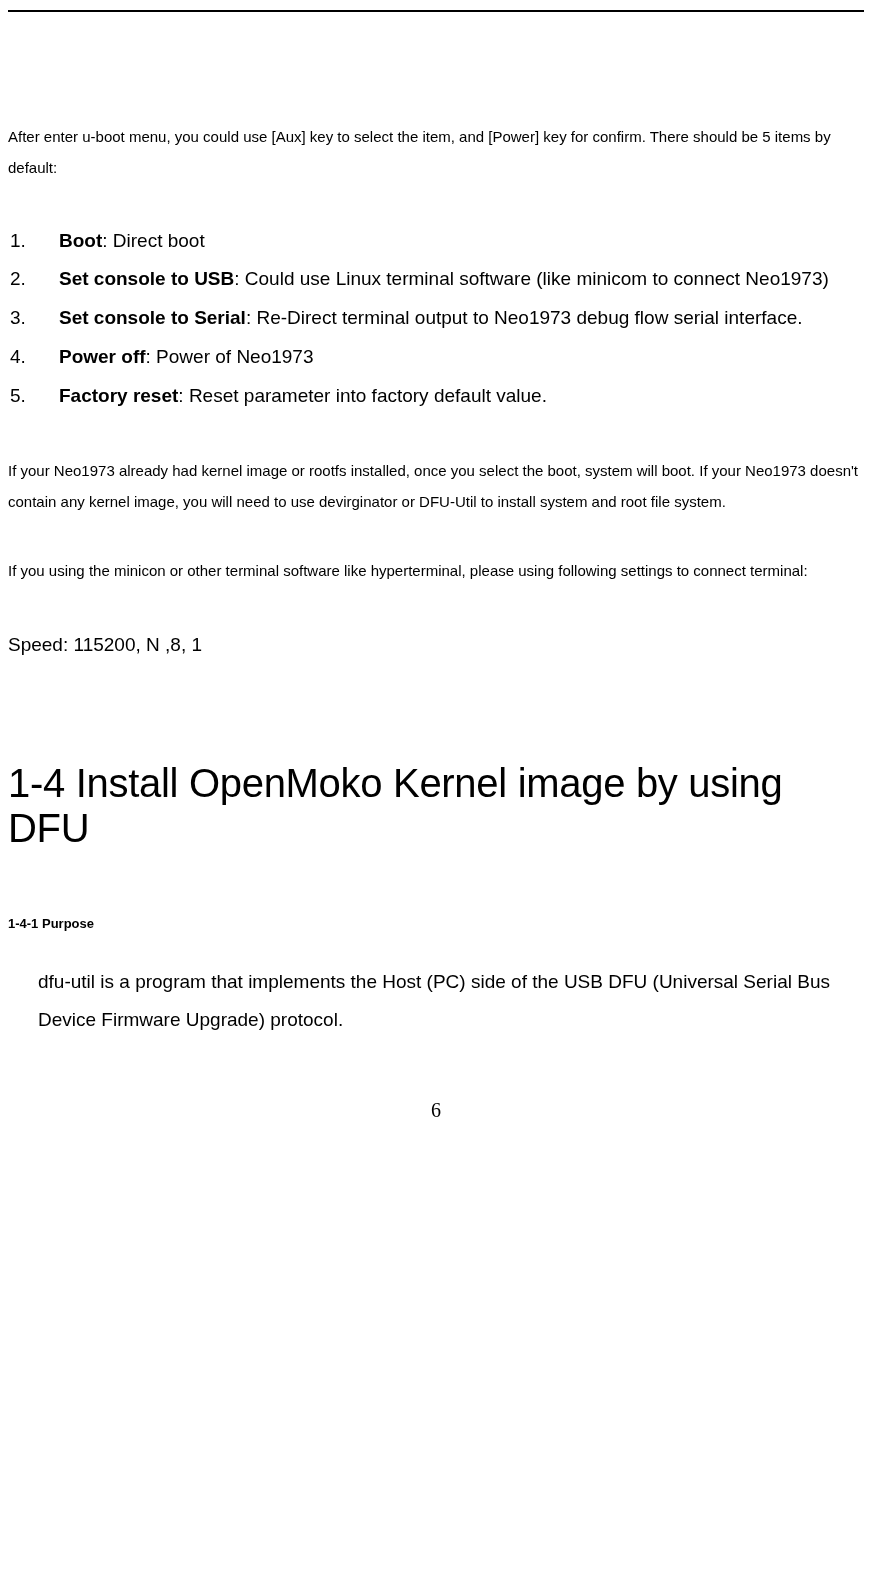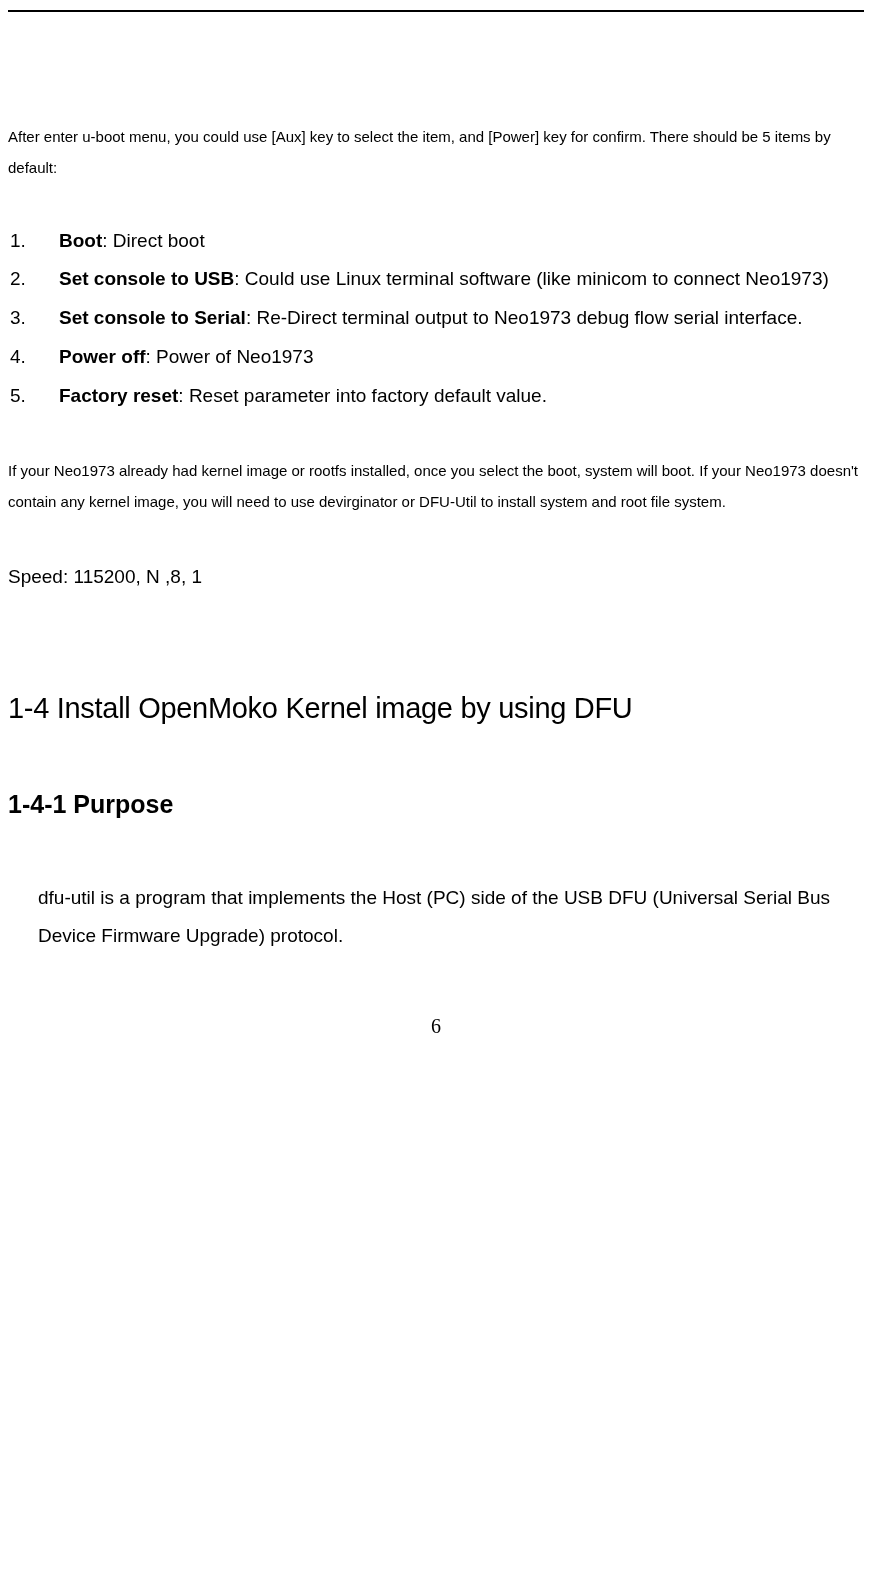--- a/index.html
+++ b/index.html
@@ -7,22 +7,22 @@
   .page { width: 872px; padding: 10px 8px 0 8px; }
   .header-link { text-align: right; font-family: "Times New Roman", Times, serif; font-style: italic; font-weight: bold; text-decoration: underline; font-size: 17px; margin-bottom: 10px; padding-right: 6px; }
   .hr { border: none; border-top: 2px solid #000; margin-bottom: 110px; }
   .para { font-size: 15px; line-height: 2.05; margin-bottom: 38px; }
   .list { margin-bottom: 40px; }
   .list-item { display: flex; font-size: 19px; line-height: 2.05; }
   .num { width: 28px; flex: 0 0 28px; padding-left: 2px; }
   .li-body { flex: 1; margin-left: 23px; }
   .li-body .bold { font-weight: bold; }
   .settings { font-size: 19px; line-height: 2.2; margin-bottom: 95px; }
-  .section-title { font-family: "Arial Narrow", Arial, sans-serif; font-stretch: condensed; font-size: 29px; font-weight: normal; margin-bottom: 65px; letter-spacing: -0.3px; }
-  .subheading { font-size: 25px; font-weight: bold; margin-bottom: 60px; }
+  .section-title { font-family: "Arial Narrow", Arial, sans-serif; font-stretch: condensed; font-size: 40px; font-weight: normal; margin-bottom: 65px; letter-spacing: -0.3px; }
+  .subheading { font-size: 13px; font-weight: bold; margin-bottom: 32px; }
   .indent-para { font-size: 19px; line-height: 2.0; padding-left: 30px; padding-right: 6px; margin-bottom: 60px; }
   .page-number { text-align: center; font-family: "Times New Roman", Times, serif; font-size: 20px; }
 </style>
 </head>
 <body>
 
 <div class="page">
 
   <hr class="hr">
 
@@ -46,20 +46,21 @@
       <span class="li-body"><span class="bold">Power off</span><span>: Power of Neo1973</span></span>
     </div>
     <div class="list-item">
       <span class="num">5.</span>
       <span class="li-body"><span class="bold">Factory reset</span><span>: Reset parameter into factory default value.</span></span>
     </div>
   </div>
 
   <p class="para">If your Neo1973 already had kernel image or rootfs installed, once you select the boot, system will boot. If your Neo1973 doesn't contain any kernel image, you will need to use devirginator or DFU-Util to install system and root file system.</p>
 
+  <p class="para">If you using the minicon or other terminal software like hyperterminal, please using following settings to connect terminal:</p>
 
   <div class="settings">
     <div>Speed: 115200, N ,8, 1</div>
   </div>
 
   <h2 class="section-title">1-4 Install OpenMoko Kernel image by using DFU</h2>
 
   <div class="subheading">1-4-1 Purpose</div>
 
   <p class="indent-para">dfu-util is a program that implements the Host (PC) side of the USB DFU (Universal Serial Bus Device Firmware Upgrade) protocol.</p>

